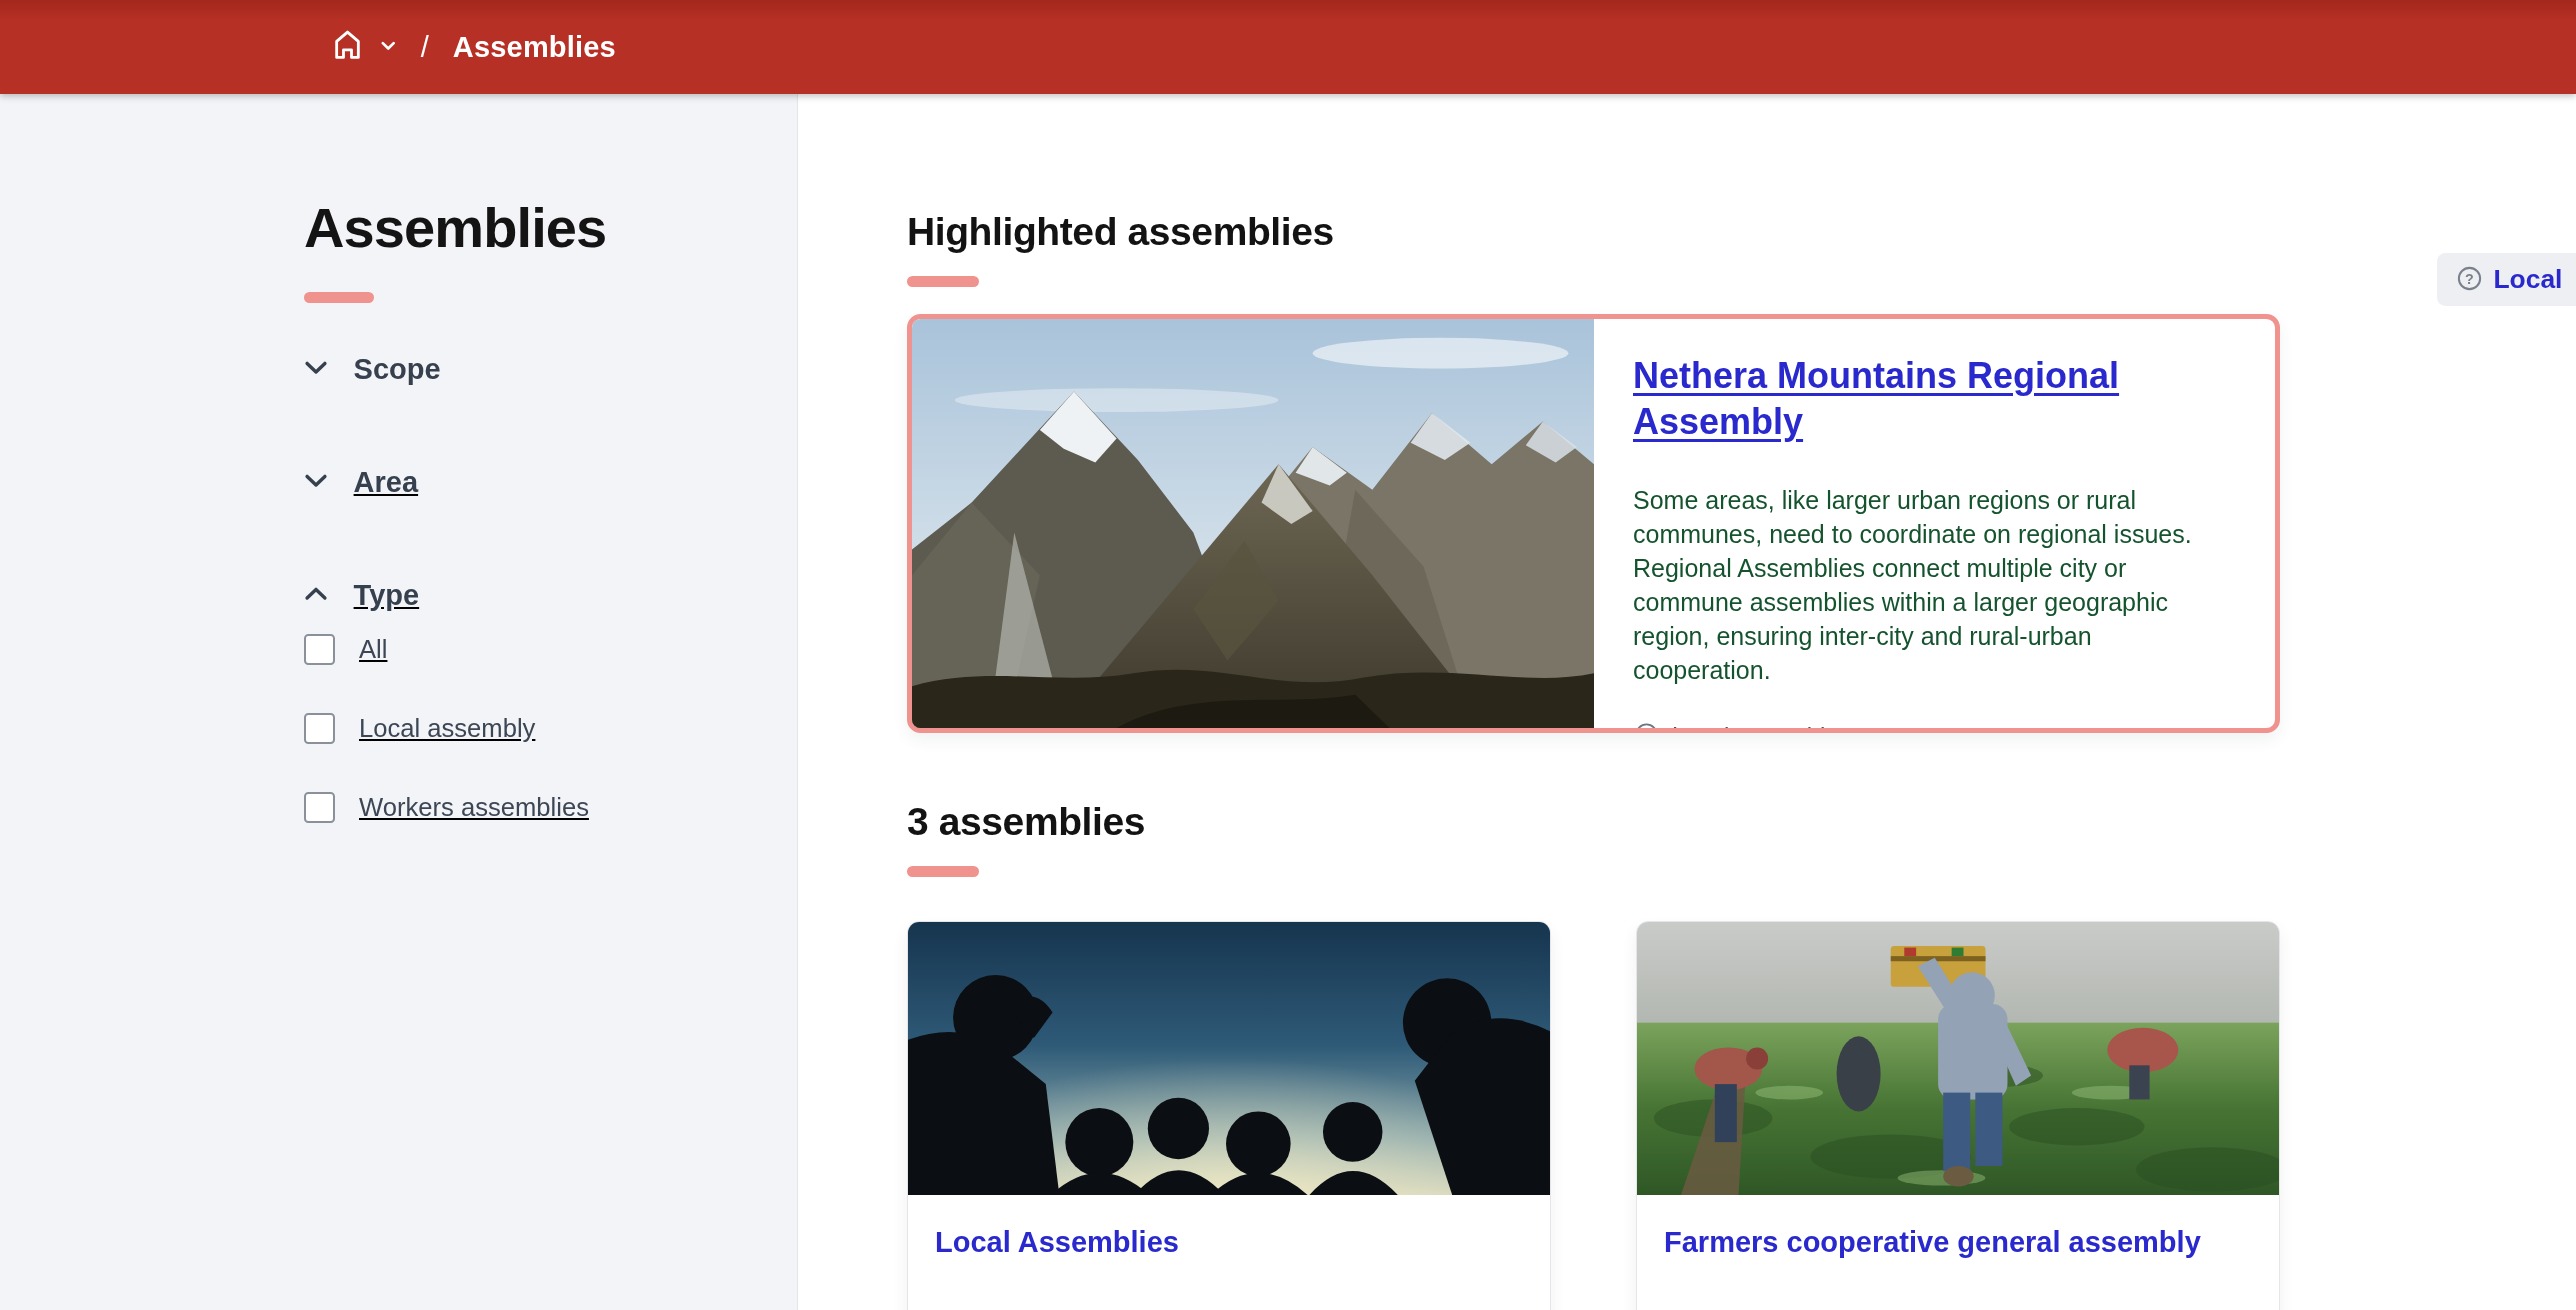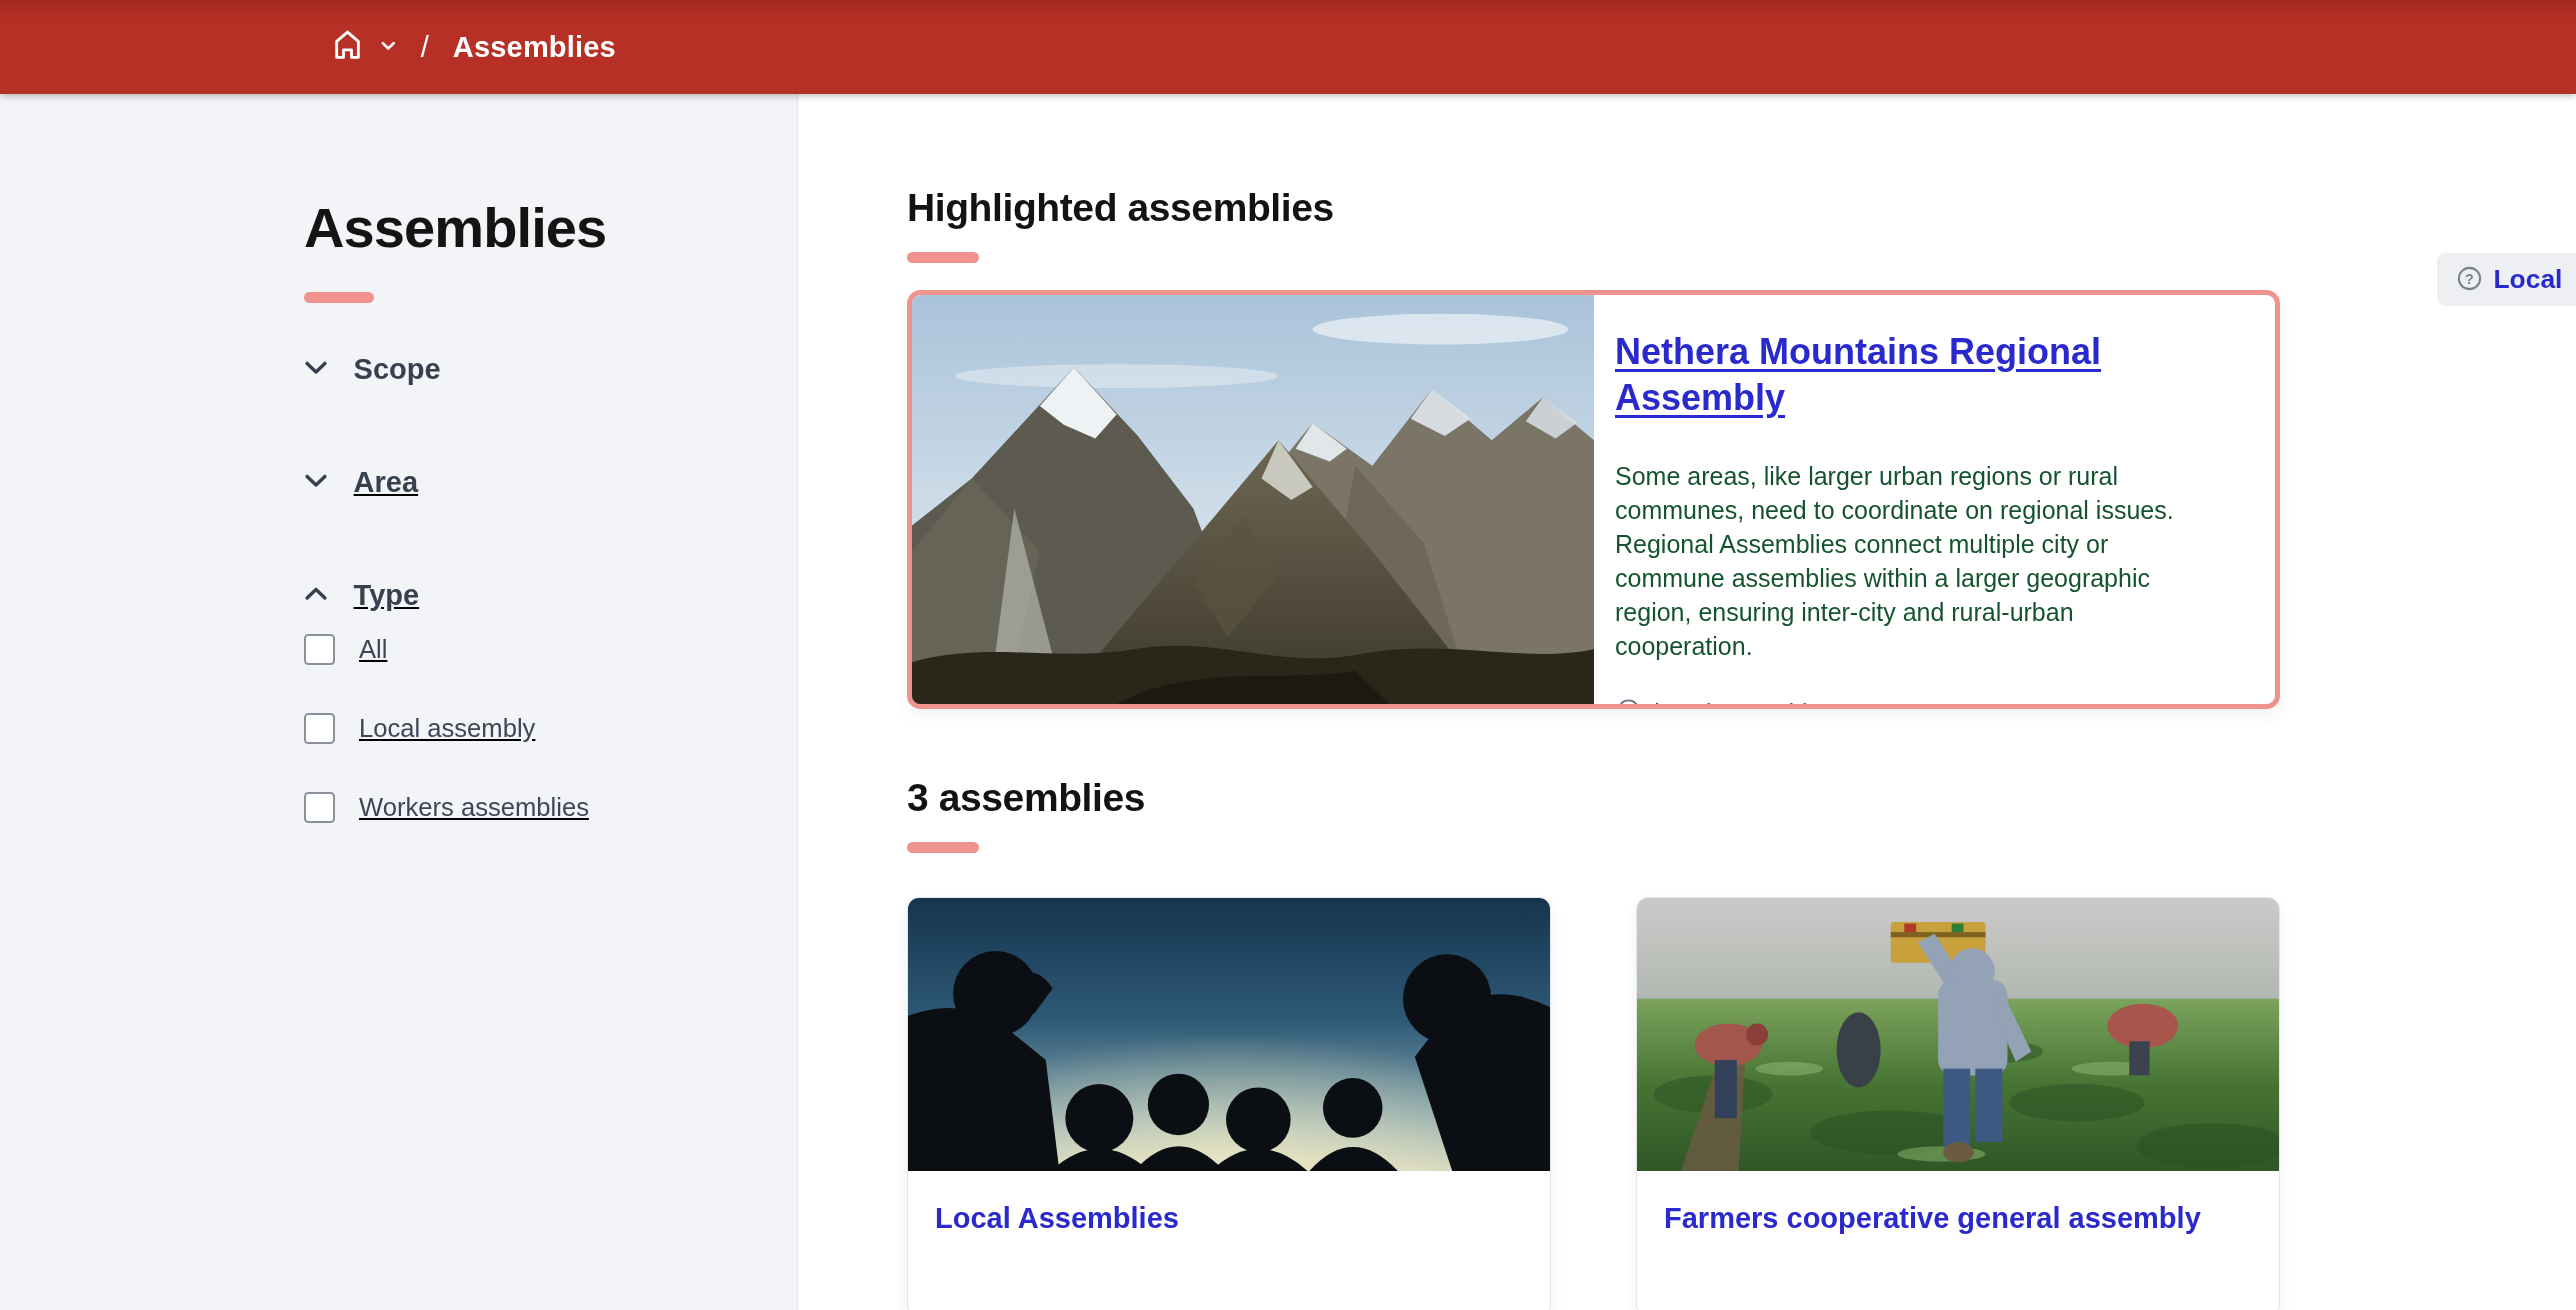--- a/index.html
+++ b/index.html
@@ -35,31 +35,31 @@
   .checkbox { width:31px; height:31px; background:#ffffff; border:2.6px solid #8b919b; border-radius:4.3px; }
   .check-label { font-size:25.6px; color:#3c4654; }
 
   
   .help-btn { position:absolute; top:159px; right:0; height:53px;
     background:#edeff3; border-radius:8.5px 0 0 8.5px;
     display:flex; align-items:center; gap:10.2px; padding:0 13.6px 0 19px; cursor:pointer; }
   .help-btn .help-label { font-size:26.4px; font-weight:700; color:#2929cd; }
 
   .section-heading { font-size:39px; font-weight:700; color:#131313; letter-spacing:-0.4px; }
-  .h-highlighted { padding-top:92px; }
+  .h-highlighted { padding-top:116px; }
   .h-results { margin-top:67px; }
   .heading-bar { width:72px; height:11px; background:#f0928e; border-radius:6px; margin-top:22px; }
 
   
   .hl-card { margin-top:27px; width:1373px; height:419px; background:#ffffff;
     border:5.1px solid #f0928e; border-radius:13.6px; display:flex; overflow:hidden;
     box-shadow:0 6.8px 15.4px rgba(60,70,90,.07); }
   .hl-image { flex:0 0 682px; height:100%; }
   .hl-image svg { width:100%; height:100%; display:block; }
-  .hl-content { flex:1; padding:34px 41px 0 21px; }
+  .hl-content { flex:1; padding:34px 41px 0 39px; }
   .hl-title { display:inline; font-size:36px; line-height:1.28; font-weight:700;
     color:#2929cd; text-decoration:underline; text-underline-offset:5.1px; cursor:pointer; }
   .hl-desc { margin-top:38px; font-size:25px; line-height:34px; color:#14532d; width:602px; }
   .meta-row { margin-top:34px; display:flex; align-items:center; gap:12px; }
   .meta-text { font-size:24px; color:#46515f; }
 
   
   .cards-row { margin-top:44px; width:1373px; display:flex; justify-content:space-between; }
   .card { width:644px; height:419px; background:#ffffff; border:0.9px solid #e4e6ea;
     border-radius:12px; overflow:hidden; box-shadow:0 8.5px 15.4px rgba(60,70,90,.08); }

